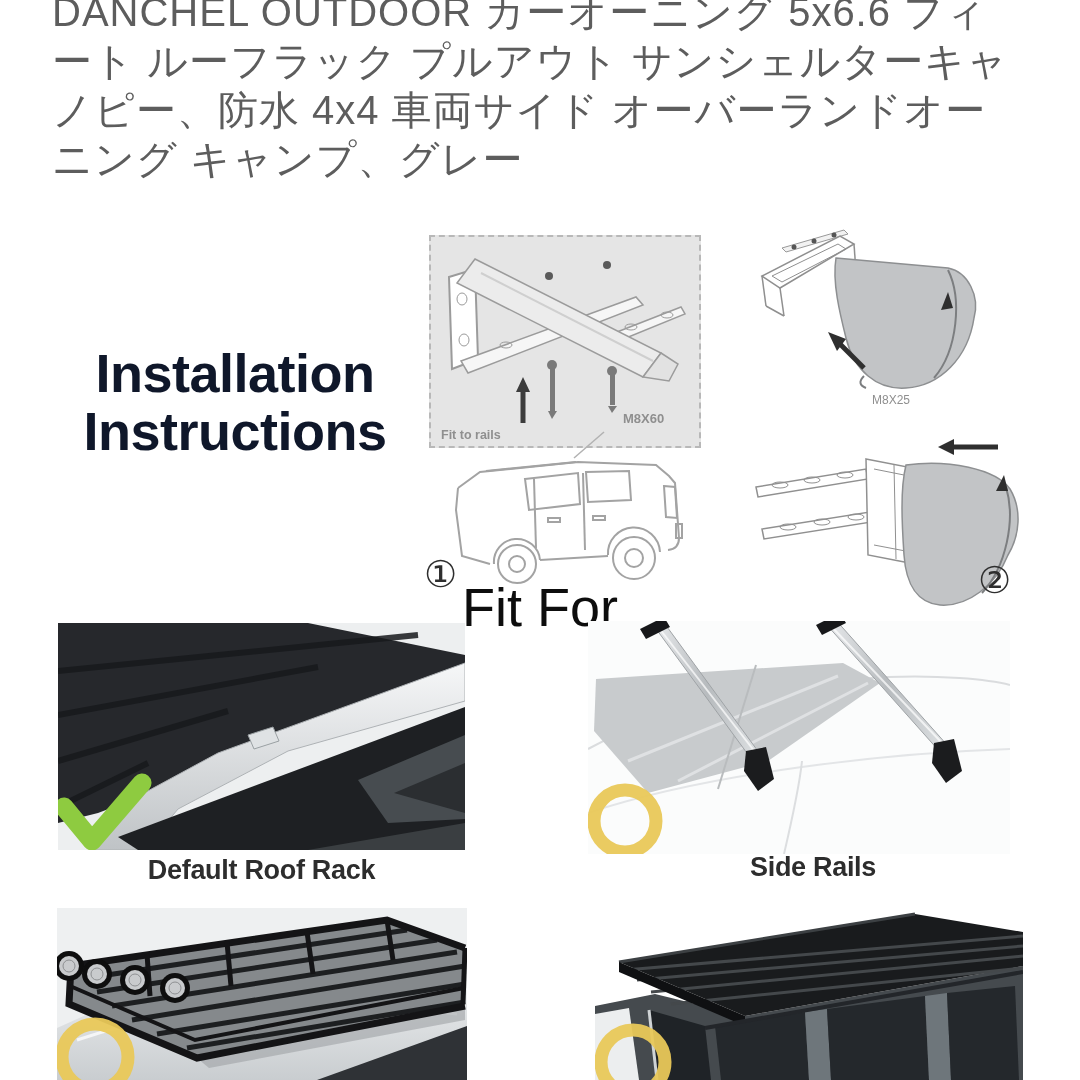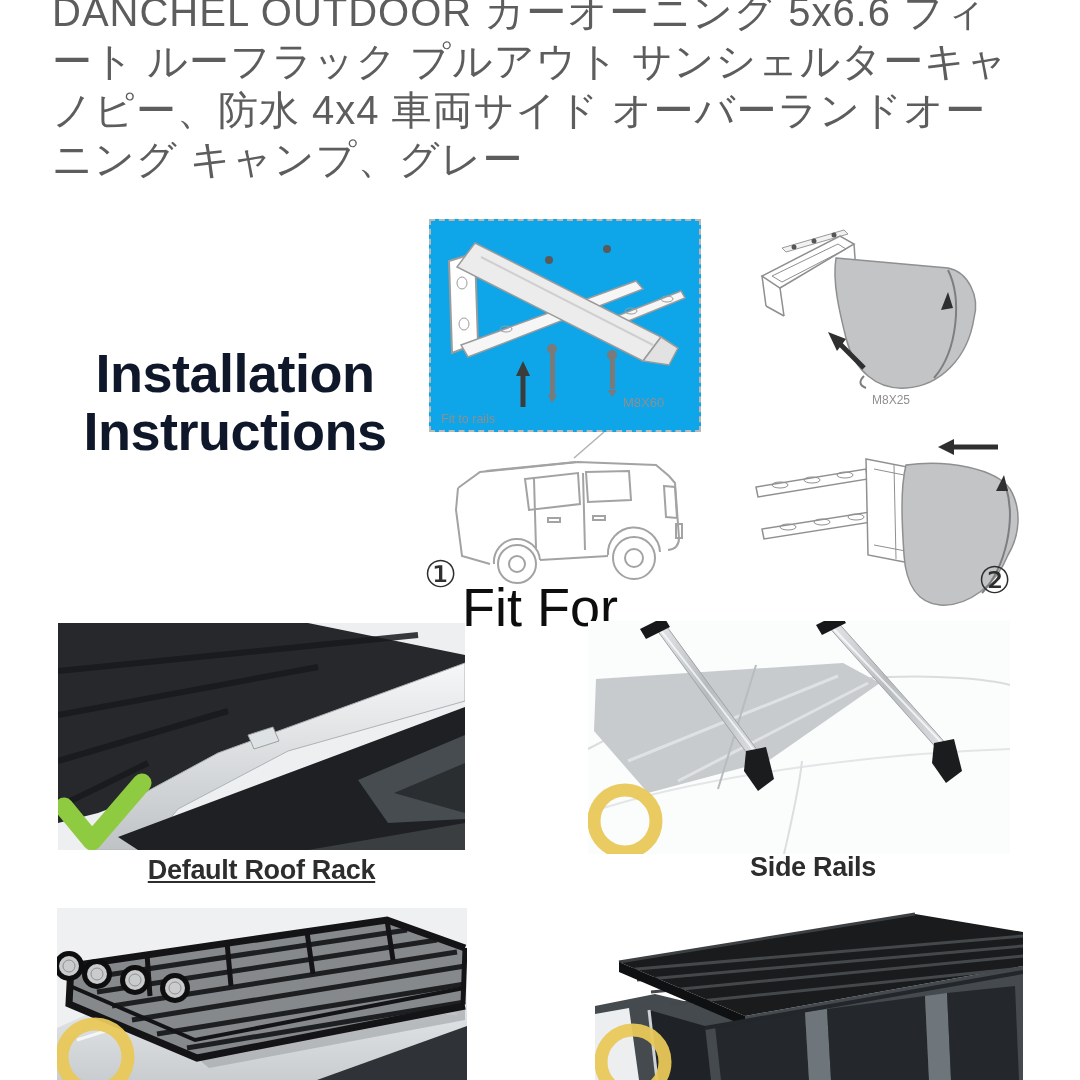--- a/index.html
+++ b/index.html
@@ -12,22 +12,22 @@
     left:52px;top:-12px;width:962px;
     font-size:40px;line-height:49px;letter-spacing:1px;
     color:#5d5d5d;word-break:break-word;
   }
   .install-heading{
     left:50px;top:344px;width:370px;text-align:center;
     font-size:54px;line-height:58px;font-weight:700;color:#0f172a;
     letter-spacing:-0.5px;
   }
   .kit-box{
-    left:429px;top:219px;width:272px;height:213px;
-    border:2px dashed #b8b8b8;background:#0ea5e9;box-sizing:border-box;
+    left:429px;top:235px;width:272px;height:213px;
+    border:2px dashed #b8b8b8;background:#e5e5e5;box-sizing:border-box;font-weight:bold;
   }
   .kit-box svg{position:absolute;left:0;top:0;}
   .step-number{
     font-size:37px;color:#2e2e2e;line-height:1;
   }
   .fit-for-heading{
     left:0;top:576px;width:1080px;text-align:center;
     font-size:54px;font-weight:400;color:#0d0d0d;letter-spacing:0px;
   }
   .caption{
@@ -173,21 +173,21 @@
       <line x1="0" y1="184" x2="90" y2="140"></line>
     </g>
     <polygon points="407,40 160,130 75,176 40,210 36,227 86,227 120,186 230,128 407,78" fill="url(#railGrad)" stroke="#aeb2b5" stroke-width="1"></polygon>
     <polygon points="190,112 215,104 221,118 196,126" fill="#dfe2e4" stroke="#9aa0a3"></polygon>
     <polygon points="60,214 407,84 407,227 80,227" fill="#1e2023"></polygon>
     <polygon points="300,157 407,112 407,196 330,200" fill="#474c50"></polygon>
     <polygon points="336,170 407,140 407,190" fill="#2b2e31"></polygon>
     <polygon points="250,227 407,200 407,227" fill="#3a3e41"></polygon>
     <path d="M6,184 L34,218 L84,160" fill="none" stroke-width="19" stroke-linecap="round" stroke-linejoin="round" stroke="#8ecb40"></path>
   </svg>
-  <div class="abs caption" style="left:58px;top:854px;width:407px;text-decoration:underline;">Default Roof Rack</div>
+  <div class="abs caption" style="left:58px;top:854px;width:407px;">Default Roof Rack</div>
 
   <svg class="abs" style="left:588px;top:621px;" width="422" height="233" viewBox="0 0 422 233">
     <defs>
       <linearGradient id="barGrad" x1="0" y1="0" x2="1" y2="0">
         <stop offset="0" stop-color="#e8eaec"></stop>
           <stop offset="0.5" stop-color="#b7bbbe"></stop>
           <stop offset="1" stop-color="#dfe2e4"></stop>
       </linearGradient>
     </defs>
     <rect width="422" height="233" fill="#fbfcfc"></rect>

